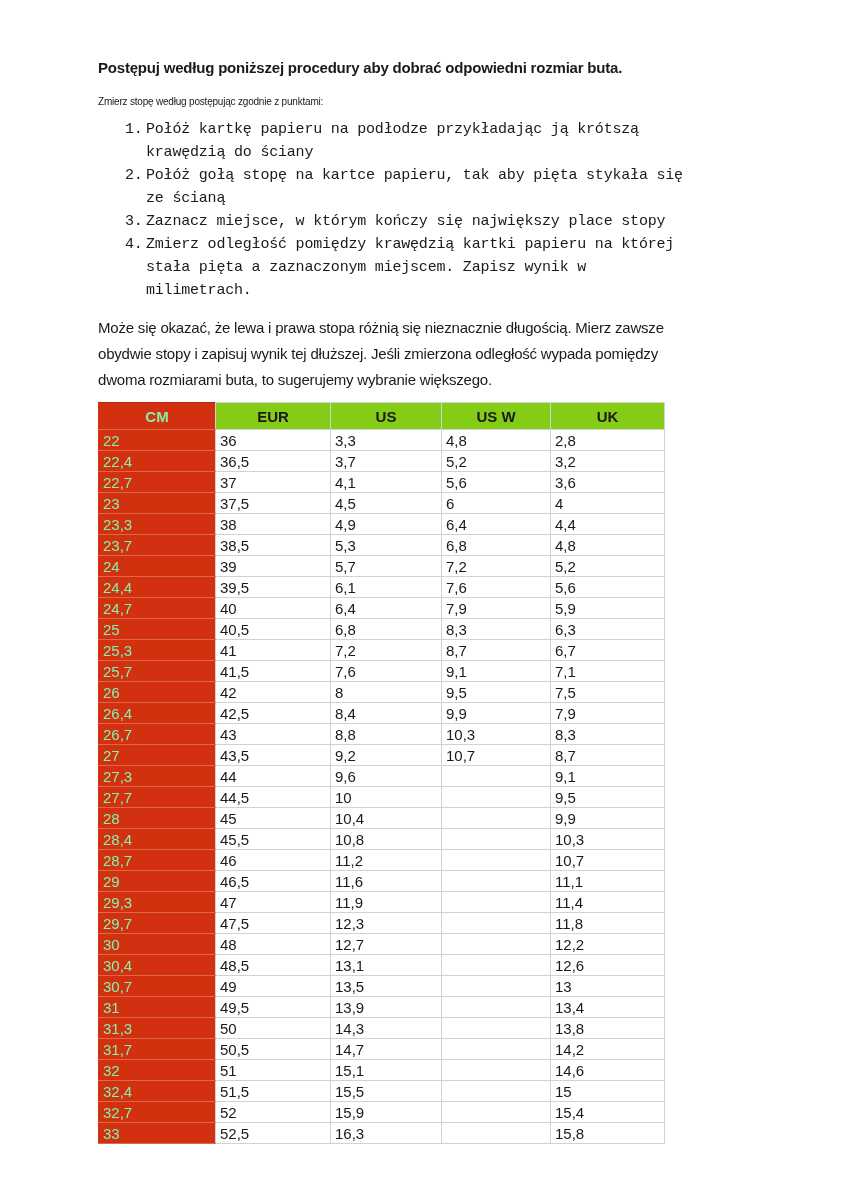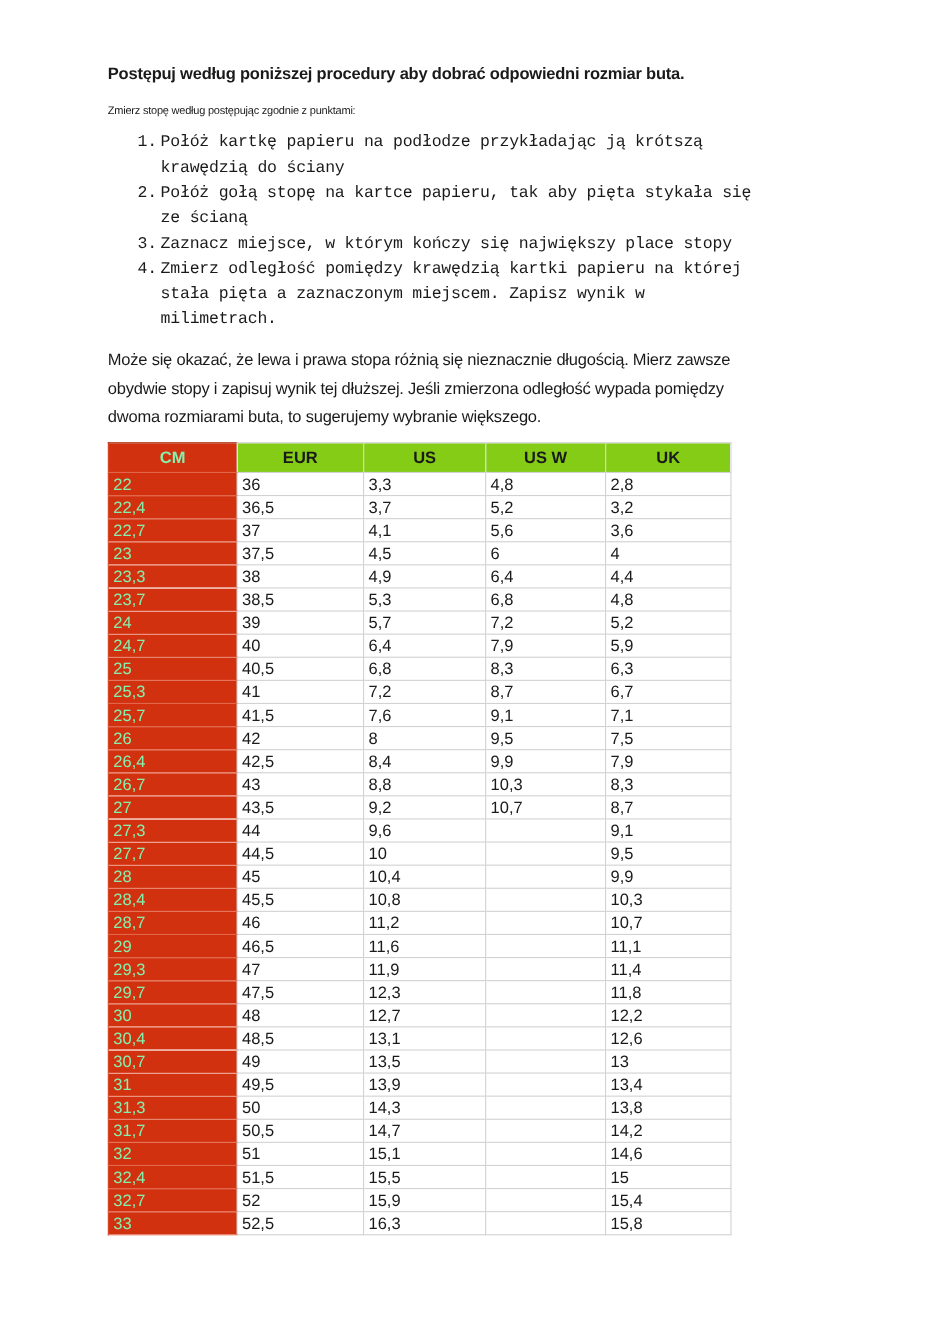--- a/index.html
+++ b/index.html
@@ -182,20 +182,27 @@
           <td>4,8</td>
         </tr>
         <tr>
           <td class="cm-col">24</td>
           <td>39</td>
           <td>5,7</td>
           <td>7,2</td>
           <td>5,2</td>
         </tr>
         <tr>
+          <td class="cm-col">24,4</td>
+          <td>39,5</td>
+          <td>6,1</td>
+          <td>7,6</td>
+          <td>5,6</td>
+        </tr>
+        <tr>
           <td class="cm-col">24,7</td>
           <td>40</td>
           <td>6,4</td>
           <td>7,9</td>
           <td>5,9</td>
         </tr>
         <tr>
           <td class="cm-col">25</td>
           <td>40,5</td>
           <td>6,8</td>

